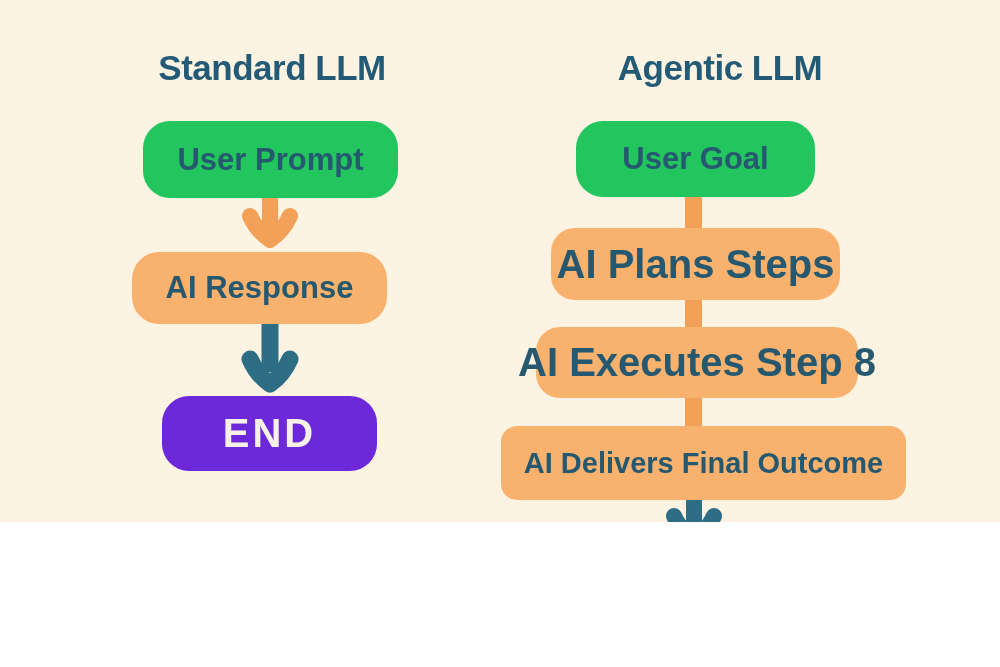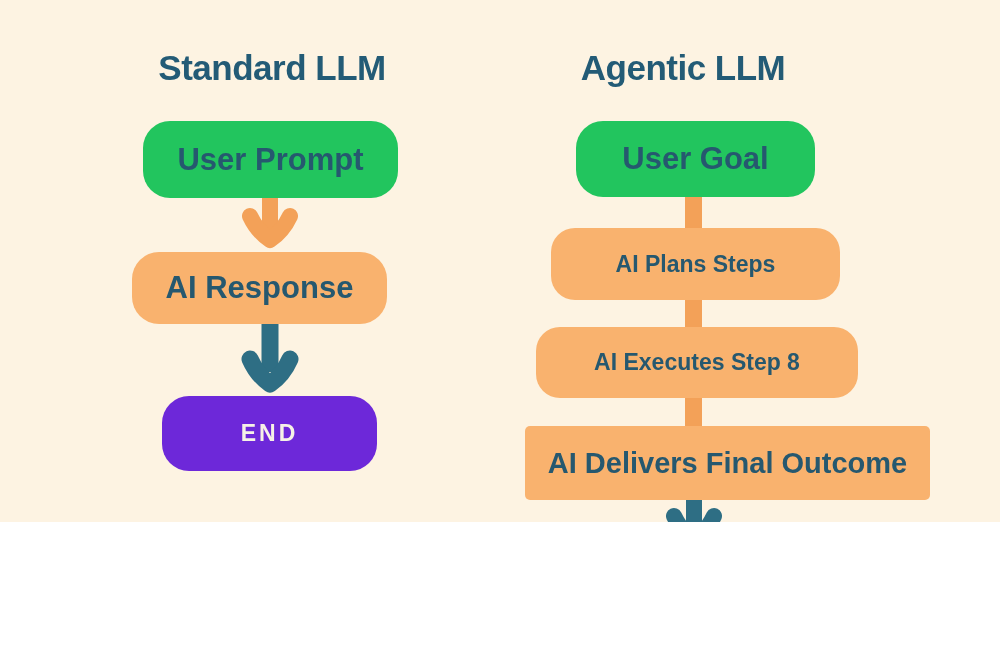--- a/index.html
+++ b/index.html
@@ -33,21 +33,21 @@
   .node span{
     font-weight:bold;
     color:#26586F;
     white-space:nowrap;
   }
   .node.teal{background:#22c55e;}
   .node.orange{background:#F9B26E;}
   .node.dark{background:#6d28d9;}
   .node.dark span{color:#F6F1E6;letter-spacing:3px;}
   .label-lg{font-size:31px;}
-  .label-md{font-size:23px;}
+  .label-md{font-size:40px;}
   .label-sm{font-size:29px;}
   .arrow{position:absolute;z-index:1;}
   .connector{
     position:absolute;
     width:17px;
     background:#F3A158;
     z-index:1;
   }
 </style>
 </head>
@@ -75,37 +75,37 @@
       <rect x="21.5" y="0" width="17" height="48" fill="#2E6E84"></rect>
       <path d="M10 35 Q17 51 30 60 Q43 51 50 35" fill="none" stroke="#2E6E84" stroke-width="17" stroke-linecap="round" stroke-linejoin="round"></path>
     </svg>
 
     <div class="node dark" style="left:162px;top:396px;width:215px;height:75px;">
       <span class="label-md">END</span>
     </div>
   </section>
 
   <section>
-    <h2 class="col-title" style="left:683px;top:48px;">Agentic LLM</h2>
+    <h2 class="col-title" style="left:720px;top:48px;">Agentic LLM</h2>
 
     <div class="connector" style="left:685px;top:160px;height:300px;"></div>
 
     <div class="node teal" style="left:576px;top:121px;width:239px;height:76px;justify-content:center;">
       <span class="label-lg">User Goal</span>
     </div>
 
     <div class="node orange" style="left:551px;top:228px;width:289px;height:72px;border-radius:24px;">
       <span class="label-md">AI Plans Steps</span>
     </div>
 
     <div class="node orange" style="left:536px;top:327px;width:322px;height:71px;border-radius:24px;">
       <span class="label-md">AI Executes Step 8</span>
     </div>
 
-    <div class="node orange" style="left:501px;top:426px;width:405px;height:74px;border-radius:5px;margin-left:24px;">
+    <div class="node orange" style="left:501px;top:426px;width:405px;height:74px;border-radius:16px;">
       <span class="label-sm">AI Delivers Final Outcome</span>
     </div>
 
     <svg class="arrow" style="left:664px;top:500px;" width="60" height="50" viewBox="0 0 60 50" aria-hidden="true">
       <rect x="22" y="0" width="16" height="28" fill="#2E6E84"></rect>
       <path d="M10 16 Q17 31 30 40 Q43 31 50 16" fill="none" stroke="#2E6E84" stroke-width="16" stroke-linecap="round" stroke-linejoin="round"></path>
     </svg>
 
     <div class="node dark" style="left:597px;top:551px;width:195px;height:76px;">
       <span class="label-md">END</span>

